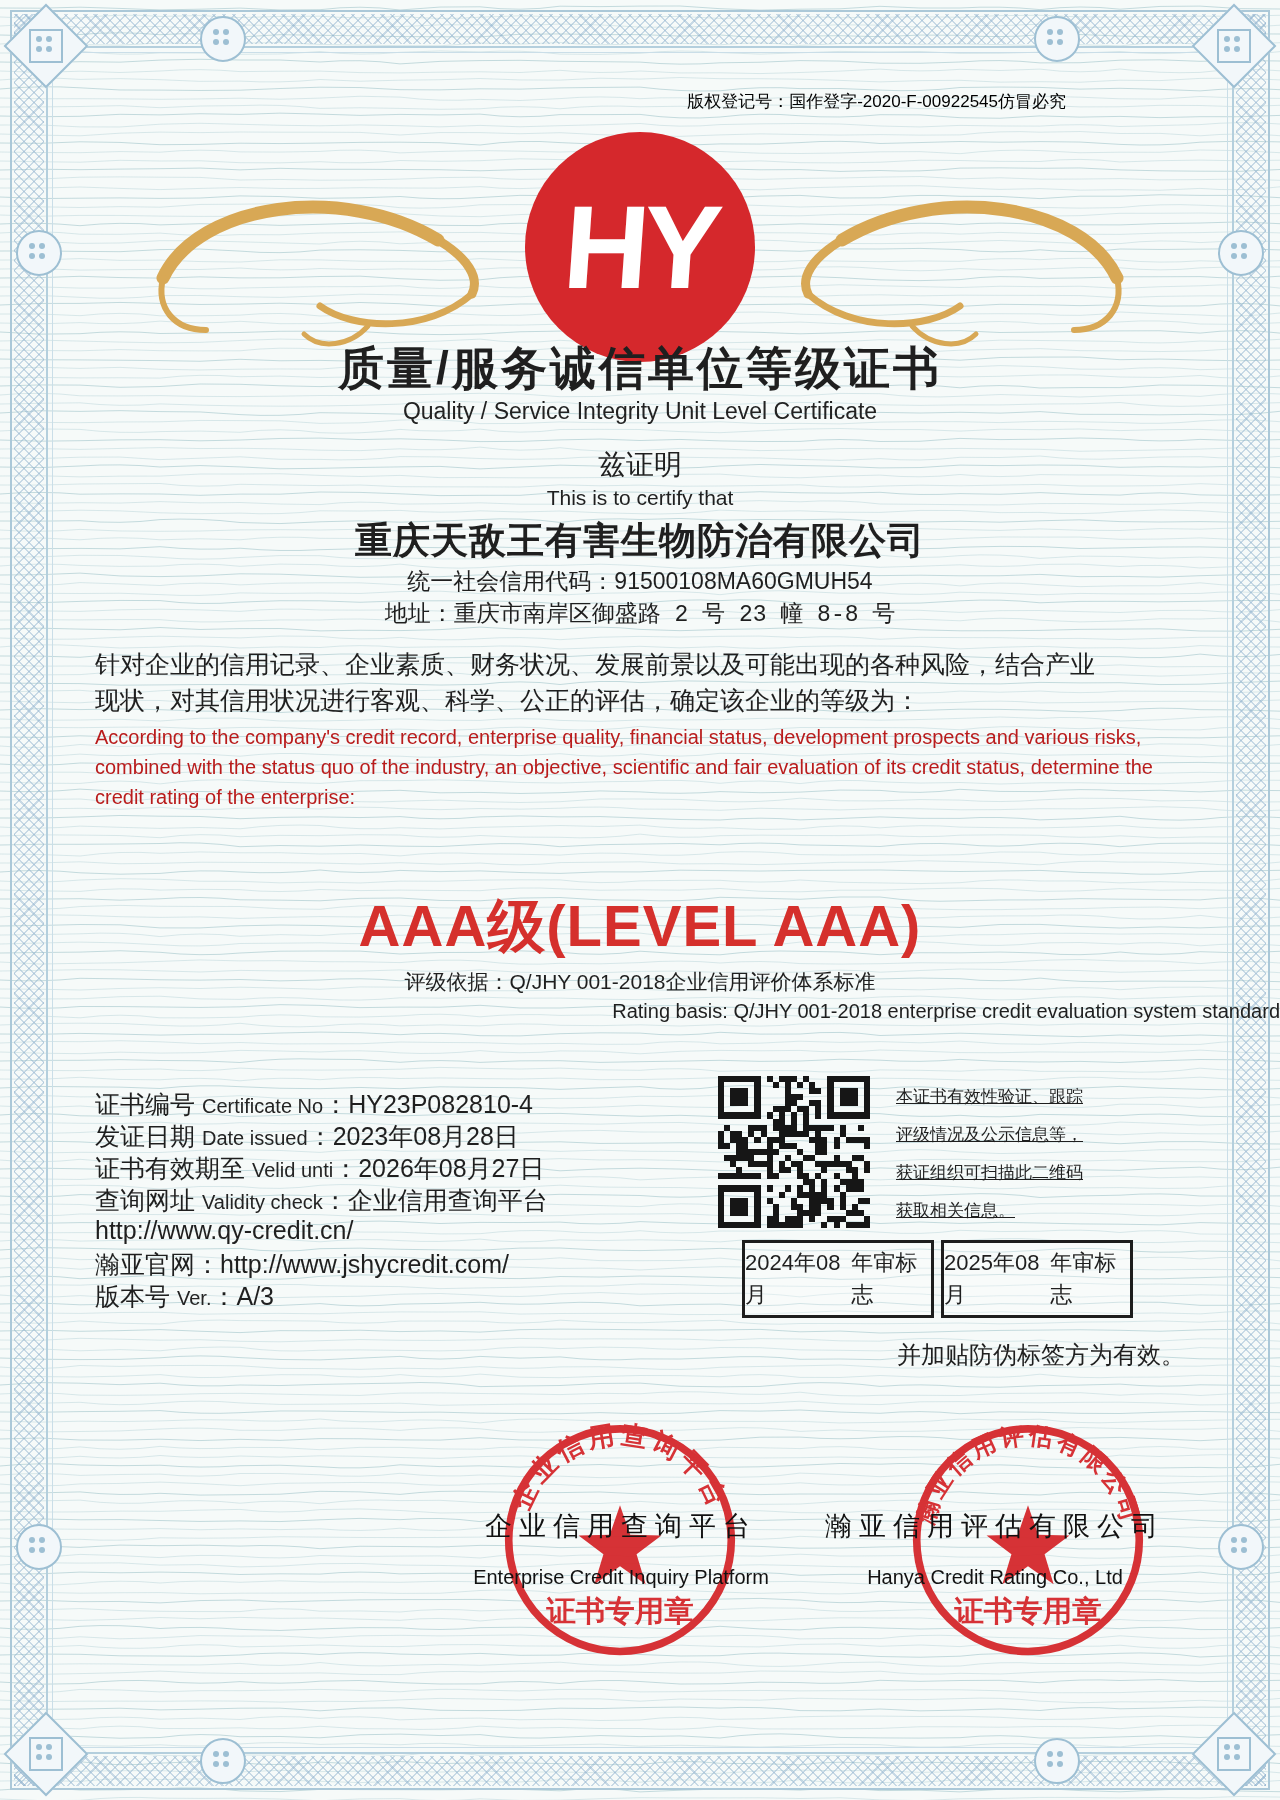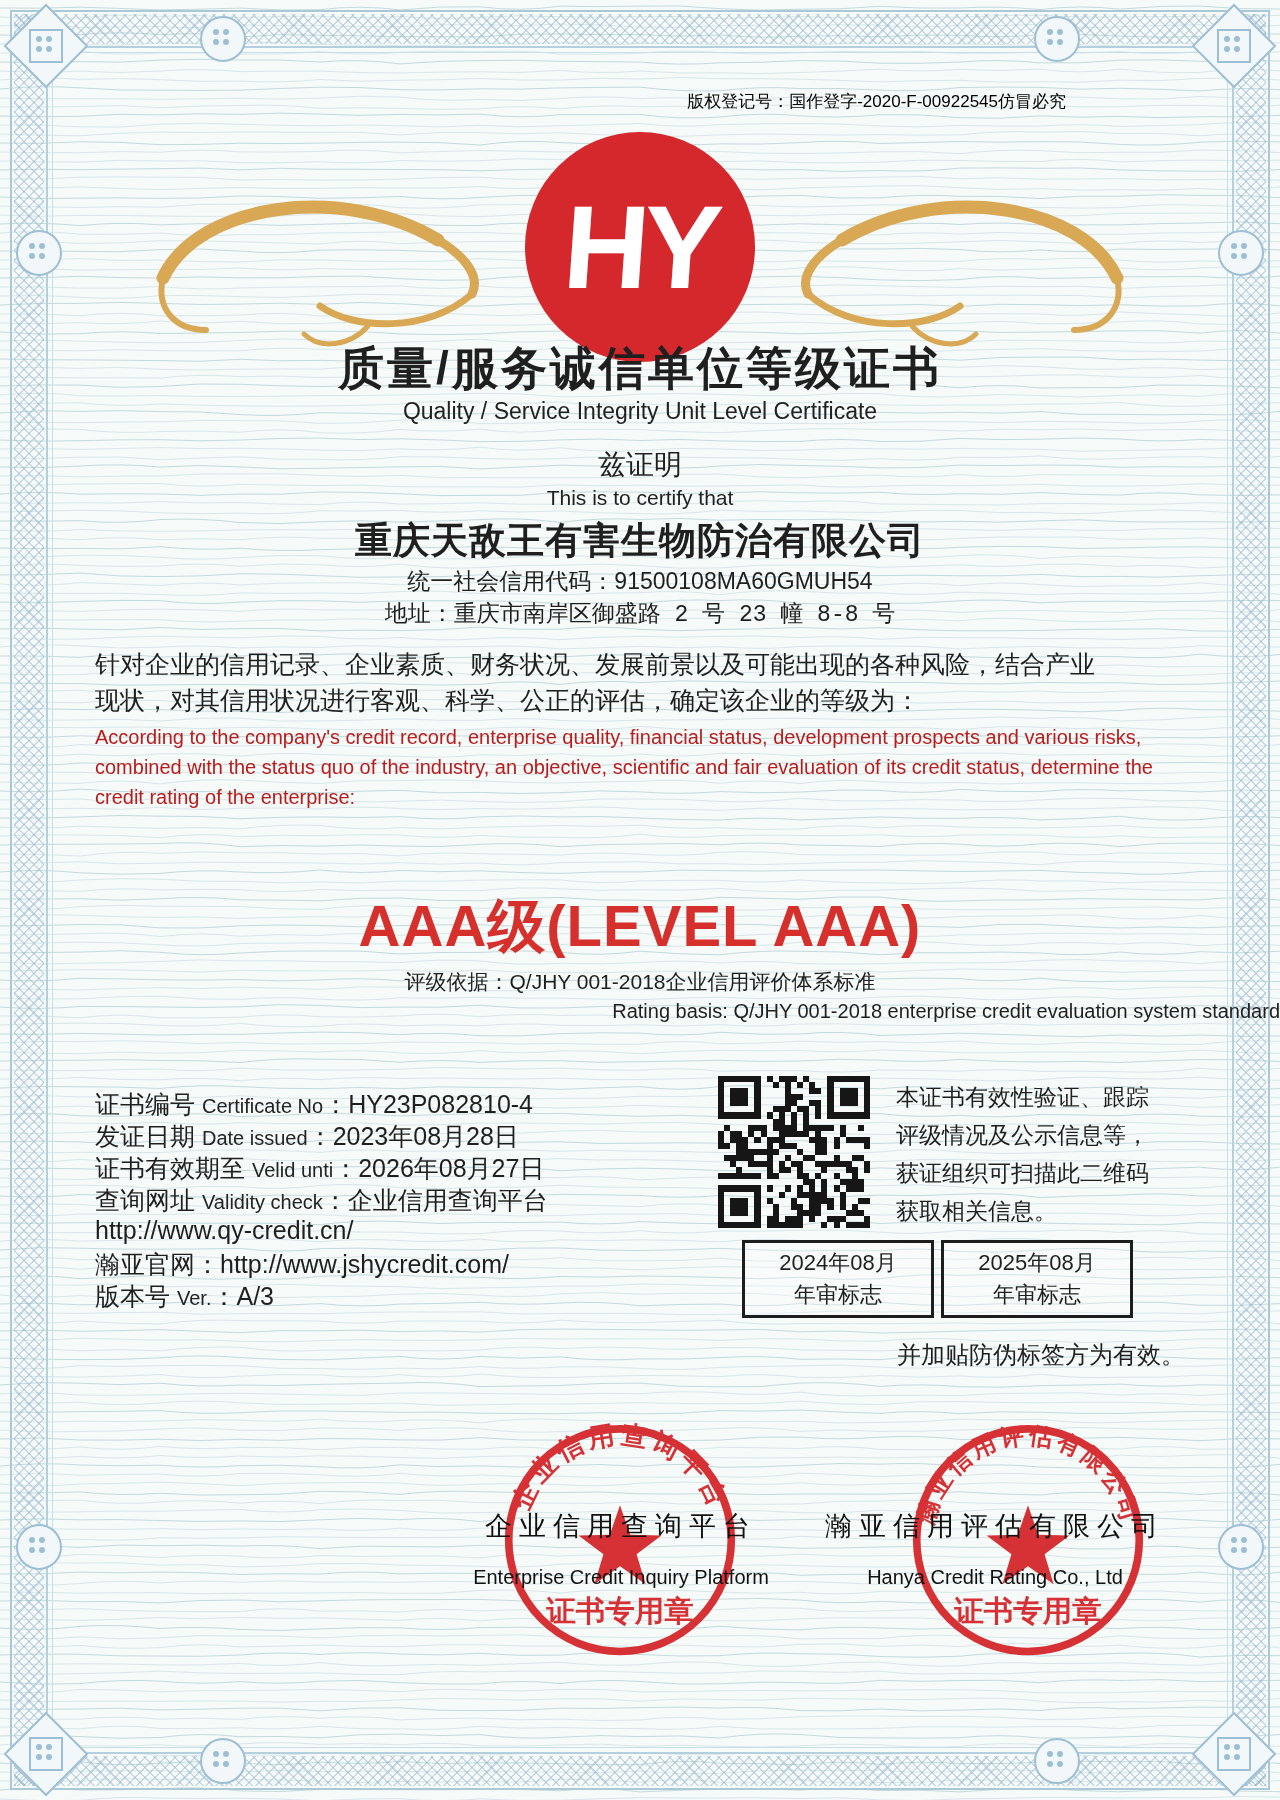--- a/index.html
+++ b/index.html
@@ -60,25 +60,25 @@
   .basis-en{top:1000px;font-size:20px;z-index:3;text-align:right;}
 
   
   .details{left:95px;top:1088px;z-index:3;}
   .detail-line{height:32px;font-size:25px;white-space:nowrap;}
   .d-en{font-size:20px;margin-left:7px;color:#242424;}
   .d-val{font-size:25px;}
 
   
   .qr{left:718px;top:1076px;width:152px;height:152px;z-index:3;}
-  .qr-note{left:896px;top:1078px;width:300px;font-size:23px;line-height:38px;text-align:left;z-index:3;}
+  .qr-note{left:896px;top:1078px;width:300px;font-size:17px;line-height:38px;text-align:left;z-index:3;text-decoration:underline;}
 
   
   .mark-box{position:absolute;top:1240px;width:186px;height:72px;border:3px solid #1d1d1d;z-index:3;
-            display:flex;flex-direction:column;align-items:center;justify-content:center;font-size:22px;line-height:32px;background:rgba(255,255,255,.25);}
+            display:flex;flex-direction:row;align-items:center;justify-content:center;font-size:22px;line-height:32px;background:rgba(255,255,255,.25);}
   .mark-box.m0{left:742px;} .mark-box.m1{left:941px;}
   .supervision{right:95px;top:1332px;text-align:right;font-size:24px;line-height:46px;z-index:3;}
 
   
   .stamp{position:absolute;z-index:3;opacity:.95;}
   .stamp.s0{left:500px;top:1418px;} .stamp.s1{left:908px;top:1418px;}
   .issuer{position:absolute;width:390px;text-align:center;z-index:4;}
   .issuer.i0{left:426px;top:1508px;} .issuer.i1{left:800px;top:1508px;}
   .issuer-zh{font-size:27px;letter-spacing:7px;color:#111;}
   .issuer-en{font-size:20px;margin-top:22px;color:#111;}

